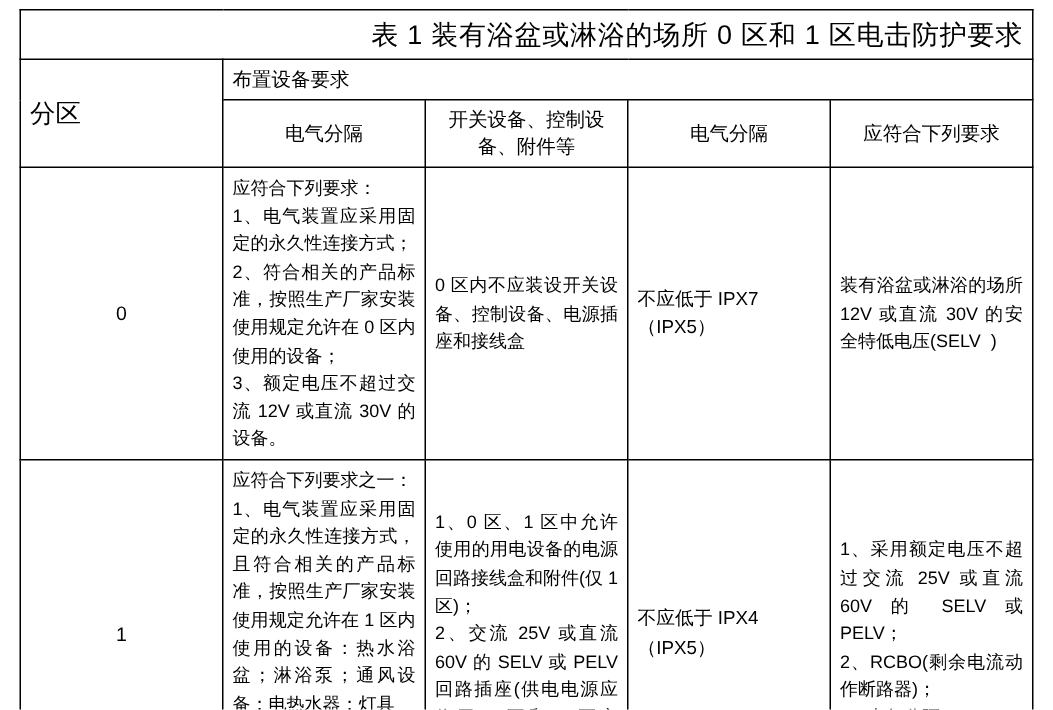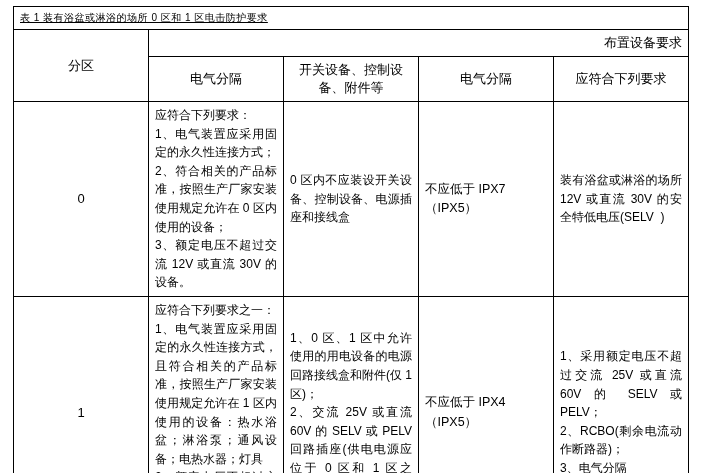--- a/index.html
+++ b/index.html
@@ -27,36 +27,34 @@
     table-layout: fixed;
   }
   table.main td, table.main th {
     border: 1px solid #000000;
     vertical-align: middle;
     font-weight: normal;
     padding: 4px 6px;
     box-sizing: border-box;
   }
   .title-cell {
-    text-align: left;
-    font-size: 10px;
+    text-align: right;
+    font-size: 18px;
     font-weight: bold;
     padding: 7px 4px 7px 4px;
     letter-spacing: 0.5px;
-    text-decoration: underline;
   }
   .group-head {
-    text-align: right;
+    text-align: left;
     font-size: 13px;
     padding: 6px 4px;
     margin-left: 18px;
   }
   .zone-head {
-    text-align: center;
-    font-size: 13px;
+    font-size: 17px;
     width: 47px;
   }
   .col-head {
     text-align: center;
     font-size: 13px;
     padding: 10px 4px;
   }
   .zone-cell {
     text-align: center;
     font-size: 13px;

